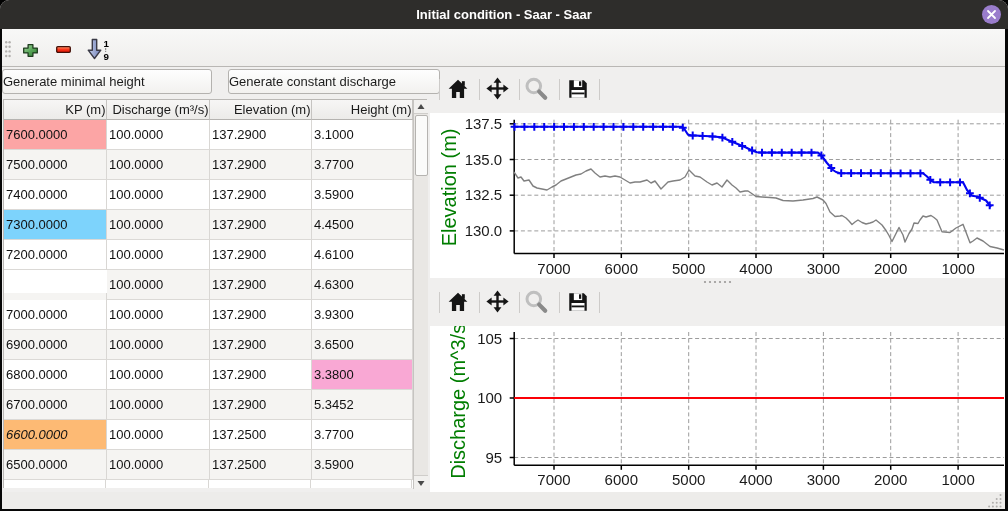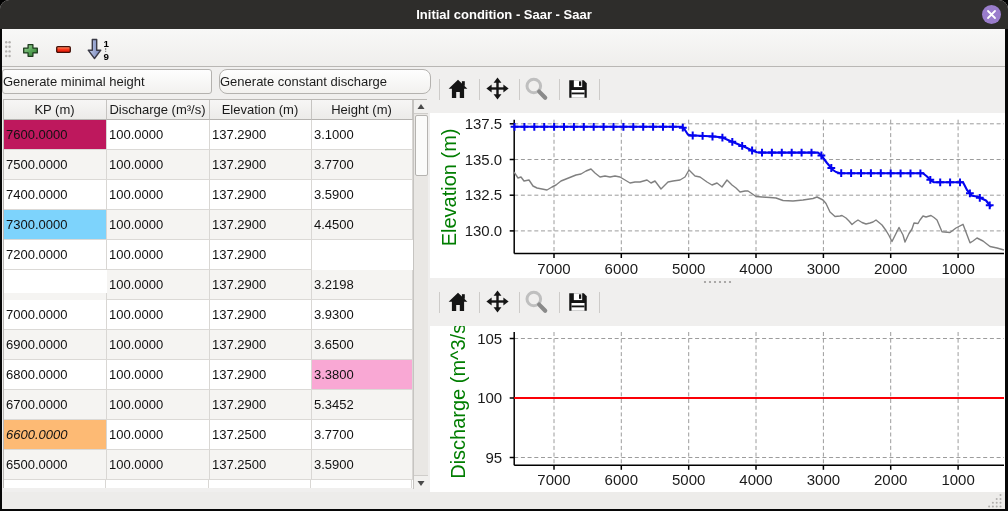--- a/index.html
+++ b/index.html
@@ -14,21 +14,21 @@
  background:#9a7dcc;}
 #toolbar{position:absolute;left:0;top:29px;width:1008px;height:38px;
  background:linear-gradient(#f8f8f7,#efeeec);border-bottom:1px solid #b9b7b4;}
 .btn{position:absolute;height:25px;background:linear-gradient(#fefefe,#f2f1ef);
  border:1px solid #b4b2af;border-radius:3px;font-size:13px;color:#1c1c1c;
  text-align:left;line-height:23px;}
 #tablewrap{position:absolute;left:2.5px;top:99px;width:424.5px;height:388.5px;
  border:1px solid #bab8b5;background:#fff;}
 .hdr{position:absolute;top:0;height:20px;background:linear-gradient(#f7f6f5,#ecebe9);
  border-right:1px solid #c6c4c1;border-bottom:1px solid #b5b3b0;
- font-size:13px;color:#1a1a1a;text-align:center;line-height:19px;white-space:nowrap;overflow:hidden;}
+ font-size:13px;color:#1a1a1a;text-align:right;line-height:19px;white-space:nowrap;overflow:hidden;}
 .cell{position:absolute;height:30px;font-size:13px;color:#111;line-height:29px;
  padding-left:2.5px;border-right:1px solid #d9d7d4;border-bottom:1px solid #dbd9d6;
  white-space:nowrap;overflow:hidden;}
 #sbar{position:absolute;left:409.5px;top:0;width:15px;height:388.5px;
  background:#e9e7e4;border-left:1px solid #c6c4c1;}
 .sbtn{position:absolute;left:0;width:14px;height:14px;background:#f1f0ee;color:#555;}
 #thumb{position:absolute;left:0.5px;top:15px;width:13px;height:61px;background:#fbfbfa;
  border:1px solid #b5b3b0;border-radius:2px;}
 .tick{font-size:15px;fill:#1a1a1a;font-family:"Liberation Sans",sans-serif;}
 .axlab{font-size:20px;fill:#007d00;font-family:"Liberation Sans",sans-serif;}
@@ -82,49 +82,50 @@
             <stop offset="1" stop-color="#7080b8"></stop>
           </linearGradient>
         </defs>
 <path d="M8.3 1.5 H12.7 V12.2 H16.8 L10.5 20.5 L4.2 12.2 H8.3 Z" fill="url(#ar)" stroke="#3a3a46" stroke-width="1.4" stroke-linejoin="round"></path>
 <text x="19.5" y="9" font-size="9.8" font-weight="bold" fill="#000" font-family="Liberation Sans">1</text>
 <text x="19.5" y="22" font-size="9.8" font-weight="bold" fill="#000" font-family="Liberation Sans">9</text>
 <line x1="21.7" y1="10.5" x2="21.7" y2="13.5" stroke="#000" stroke-width="1" stroke-dasharray="1 1.4"></line>
       </svg>
     </div>
     <div class="btn" style="left:2px;top:68.5px;width:210px;">Generate minimal height</div>
-    <div class="btn" style="left:219px;top:68.5px;width:212px;border-radius:8px;">Generate constant discharge</div>
+    <div class="btn" style="left:228px;top:68.5px;width:212px;">Generate constant discharge</div>
     <div id="tablewrap">
       <div class="hdr" style="left:0px;width:103px;border-right:1px solid #c6c4c1;">KP (m)</div>
       <div class="hdr" style="left:103px;width:103px;border-right:1px solid #c6c4c1;">Discharge (m³/s)</div>
       <div class="hdr" style="left:206px;width:102px;border-right:1px solid #c6c4c1;">Elevation (m)</div>
       <div class="hdr" style="left:308px;width:101px;border-right:1px solid #c6c4c1;">Height (m)</div>
-      <div class="cell" style="left:0px;top:20px;width:103px;background:#be185d;">7600.0000</div>
+      <div class="cell" style="left:0px;top:20px;width:103px;background:#fca5a5;">7600.0000</div>
       <div class="cell" style="left:103px;top:20px;width:103px;background:#ffffff;">100.0000</div>
       <div class="cell" style="left:206px;top:20px;width:102px;background:#ffffff;">137.2900</div>
       <div class="cell" style="left:308px;top:20px;width:101px;background:#ffffff;">3.1000</div>
       <div class="cell" style="left:0px;top:50px;width:103px;background:#f5f4f2;">7500.0000</div>
       <div class="cell" style="left:103px;top:50px;width:103px;background:#f5f4f2;">100.0000</div>
       <div class="cell" style="left:206px;top:50px;width:102px;background:#f5f4f2;">137.2900</div>
       <div class="cell" style="left:308px;top:50px;width:101px;background:#f5f4f2;">3.7700</div>
       <div class="cell" style="left:0px;top:80px;width:103px;background:#ffffff;">7400.0000</div>
       <div class="cell" style="left:103px;top:80px;width:103px;background:#ffffff;">100.0000</div>
       <div class="cell" style="left:206px;top:80px;width:102px;background:#ffffff;">137.2900</div>
       <div class="cell" style="left:308px;top:80px;width:101px;background:#ffffff;">3.5900</div>
       <div class="cell" style="left:0px;top:110px;width:103px;background:#7dd3fc;">7300.0000</div>
       <div class="cell" style="left:103px;top:110px;width:103px;background:#f5f4f2;">100.0000</div>
       <div class="cell" style="left:206px;top:110px;width:102px;background:#f5f4f2;">137.2900</div>
       <div class="cell" style="left:308px;top:110px;width:101px;background:#f5f4f2;">4.4500</div>
       <div class="cell" style="left:0px;top:140px;width:103px;background:#ffffff;">7200.0000</div>
       <div class="cell" style="left:103px;top:140px;width:103px;background:#ffffff;">100.0000</div>
       <div class="cell" style="left:206px;top:140px;width:102px;background:#ffffff;">137.2900</div>
+      <div class="cell" style="left:308px;top:140px;width:101px;background:#ffffff;">4.6100</div>
       <div class="cell" style="left:0px;top:170px;width:103px;background:#f5f4f2;margin-top:23px;">7100.0000</div>
       <div class="cell" style="left:103px;top:170px;width:103px;background:#f5f4f2;">100.0000</div>
       <div class="cell" style="left:206px;top:170px;width:102px;background:#f5f4f2;">137.2900</div>
-      <div class="cell" style="left:308px;top:170px;width:101px;background:#f5f4f2;">3.2198</div>
+      <div class="cell" style="left:308px;top:170px;width:101px;background:#f5f4f2;">4.6300</div>
       <div class="cell" style="left:0px;top:200px;width:103px;background:#ffffff;">7000.0000</div>
       <div class="cell" style="left:103px;top:200px;width:103px;background:#ffffff;">100.0000</div>
       <div class="cell" style="left:206px;top:200px;width:102px;background:#ffffff;">137.2900</div>
       <div class="cell" style="left:308px;top:200px;width:101px;background:#ffffff;">3.9300</div>
       <div class="cell" style="left:0px;top:230px;width:103px;background:#f5f4f2;">6900.0000</div>
       <div class="cell" style="left:103px;top:230px;width:103px;background:#f5f4f2;">100.0000</div>
       <div class="cell" style="left:206px;top:230px;width:102px;background:#f5f4f2;">137.2900</div>
       <div class="cell" style="left:308px;top:230px;width:101px;background:#f5f4f2;">3.6500</div>
       <div class="cell" style="left:0px;top:260px;width:103px;background:#ffffff;">6800.0000</div>
       <div class="cell" style="left:103px;top:260px;width:103px;background:#ffffff;">100.0000</div>

